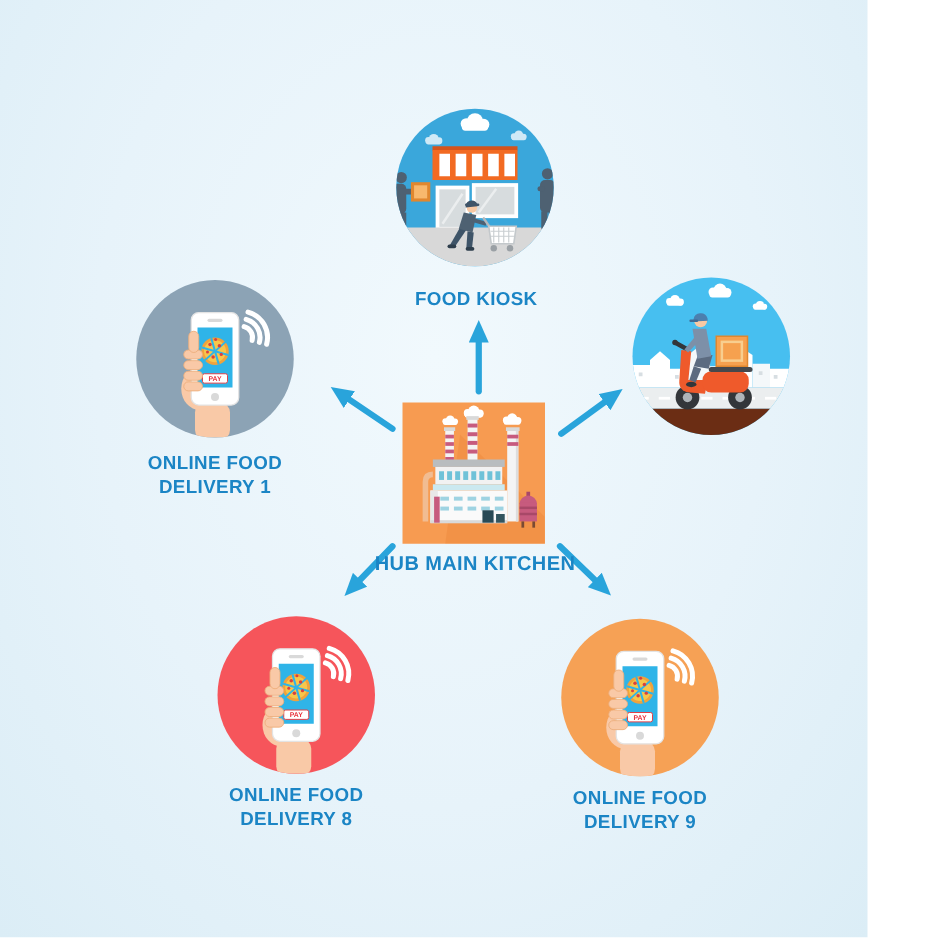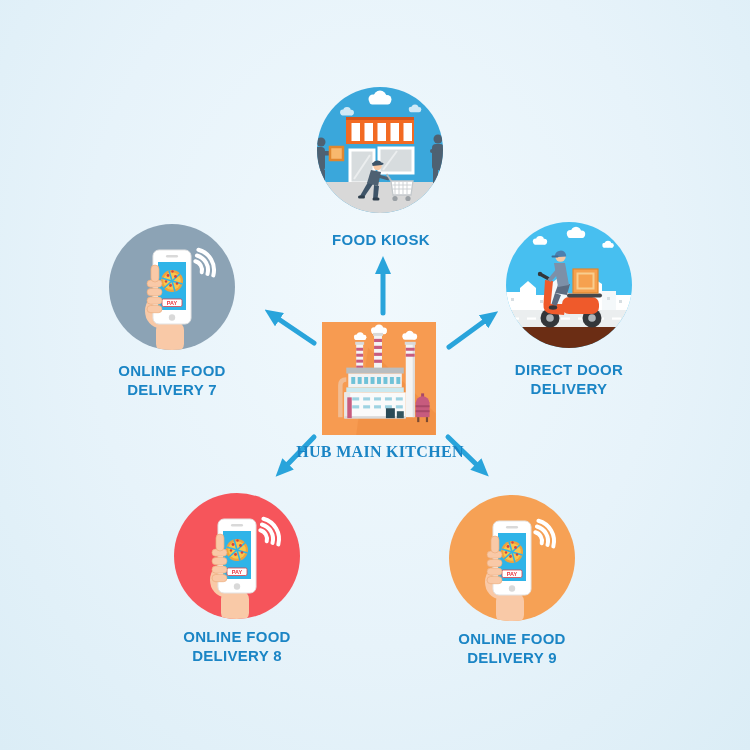--- a/index.html
+++ b/index.html
@@ -7,21 +7,21 @@
     --label_text:#1B85C5;
     --arrow:#29A4DB;
     --hub_square:#F79B51;
     --kiosk_circle:#3AA7DB;
     --delivery1_circle:#8CA3B5;
     --direct_sky:#47BFF0;
     --delivery2_circle:#F6555B;
     --delivery3_circle:#F6A155;
   }
   .stage{
-    position:relative;width:750px;height:750px;overflow:hidden;
+    position:relative;width:694px;height:750px;overflow:hidden;
     background:radial-gradient(ellipse at 50% 38%, #F1F9FD 0%, #E7F3FA 55%, #DBEDF6 100%);
     font-family:"Liberation Sans",sans-serif;
   }
   .arrows{position:absolute;left:0;top:0;}
   .arrow-line{stroke:var(--arrow);stroke-width:5;stroke-linecap:round;}
   .node-circle{
     position:absolute;width:126px;height:126px;border-radius:50%;overflow:hidden;
   }
   .node-circle svg{display:block;width:100%;height:100%;}
   .c-kiosk{background:var(--kiosk_circle);}
@@ -33,21 +33,21 @@
     position:absolute;left:322px;top:322px;width:114px;height:113px;overflow:hidden;
     background:var(--hub_square);
   }
   .hub-square svg{display:block;width:100%;height:100%;}
   .node-label{
     position:absolute;transform:translateX(-50%);
     text-align:center;color:var(--label_text);
     font-weight:bold;font-size:15px;line-height:19px;letter-spacing:0.3px;white-space:nowrap;
   }
   .node-label span{display:block;}
-  .hub-label{font-size:16px;font-family:Liberation Serif, serif;}
+  .hub-label{font-size:16px;}
   .pay-text{fill:#E8323C;font-family:"Liberation Sans",sans-serif;font-size:5.5px;font-weight:bold;}
 </style>
 </head>
 <body>
 
 <div class="stage">
 
   <svg width="0" height="0" style="position:absolute" aria-hidden="true">
     <defs>
       <g id="cloud">
@@ -172,21 +172,21 @@
   </div>
 
   <div class="node-circle c-d1" style="left:109px;top:224px">
     <svg viewBox="0 0 126 126">
       <use href="#phone-art"></use>
       <text class="pay-text" x="63" y="80.8" text-anchor="middle">PAY</text>
     </svg>
   </div>
   <div class="node-label" style="left:172px;top:361px">
     <span>ONLINE FOOD</span>
-    <span>DELIVERY 7</span>
+    <span>DELIVERY 1</span>
   </div>
 
   <div class="node-circle c-direct" style="left:506px;top:222px">
     <svg viewBox="0 0 126 126">
       <use href="#cloud" transform="translate(34,18) scale(0.62)" fill="#FFFFFF"></use>
       <use href="#cloud" transform="translate(70,10) scale(0.8)" fill="#FFFFFF"></use>
       <use href="#cloud" transform="translate(102,22) scale(0.5)" fill="#FFFFFF"></use>
       <g fill="#FFFFFF">
         <rect x="0" y="70" width="14" height="18"></rect>
         <path d="M14,88 V66 L22,59 L30,66 V88 Z"></path>
@@ -231,24 +231,20 @@
         <path d="M52,63 L64,62 L61,73 L49,71 Z" fill="#5C6B80"></path>
         <path d="M49,71 L55,73 L50.5,84 L45.5,82 Z" fill="#5C6B80"></path>
         <ellipse cx="47" cy="85.5" rx="4.2" ry="2.2" fill="#33363A"></ellipse>
         <path d="M48,41 L59,41 L63,63 L52,65 Z" fill="#7D90A8"></path>
         <path d="M52,45 L41.5,57.5 L44.5,60 L55,49 Z" fill="#7D90A8"></path>
         <circle cx="54.5" cy="34.5" r="5.2" fill="#F8C9A4"></circle>
         <path d="M48.8,33.5 A5.8,5.8 0 0 1 60,32.5 L60.2,34.5 L48.8,35.2 Z" fill="#4C7FAE"></path>
         <rect x="45.5" y="33.6" width="7" height="2" rx="1" fill="#3E6B94"></rect>
       </g>
     </svg>
-  </div>
-  <div class="node-label" style="left:569px;top:360px">
-    <span>DIRECT DOOR</span>
-    <span>DELIVERY</span>
   </div>
 
   <div class="hub-square">
     <svg viewBox="0 0 114 114">
       <polygon points="46,26 114,92 114,114 34,114" fill="#ED8A3D" opacity="0.5"></polygon>
       <use href="#cloud" transform="translate(38,14) scale(0.55)" fill="#FFFFFF"></use>
       <use href="#cloud" transform="translate(57,7) scale(0.7)" fill="#FFFFFF"></use>
       <use href="#cloud" transform="translate(88,13) scale(0.65)" fill="#FFFFFF"></use>
       <g>
         <rect x="34" y="22" width="7" height="26" fill="#F4F4F4"></rect>

